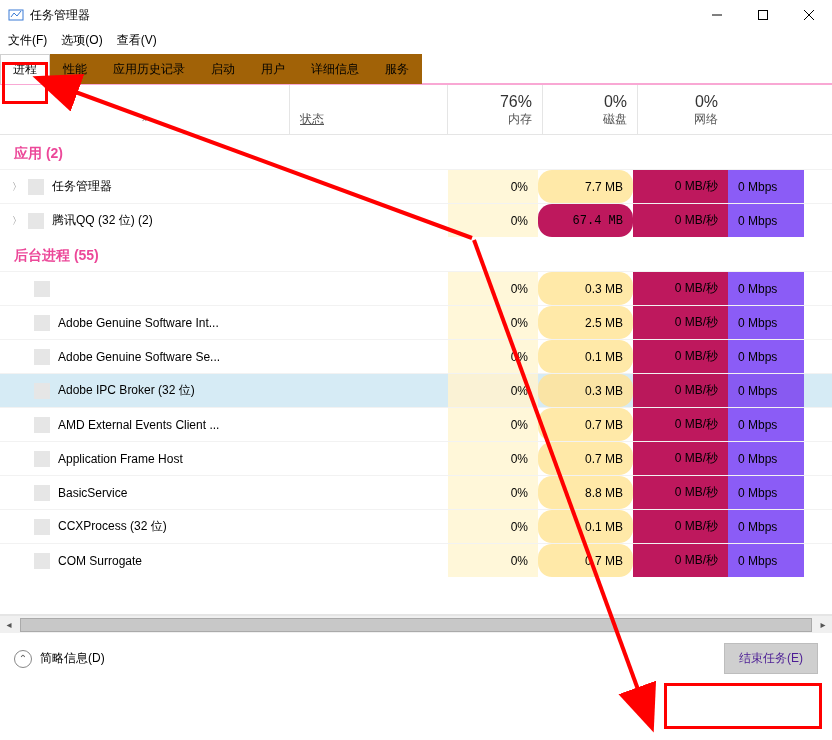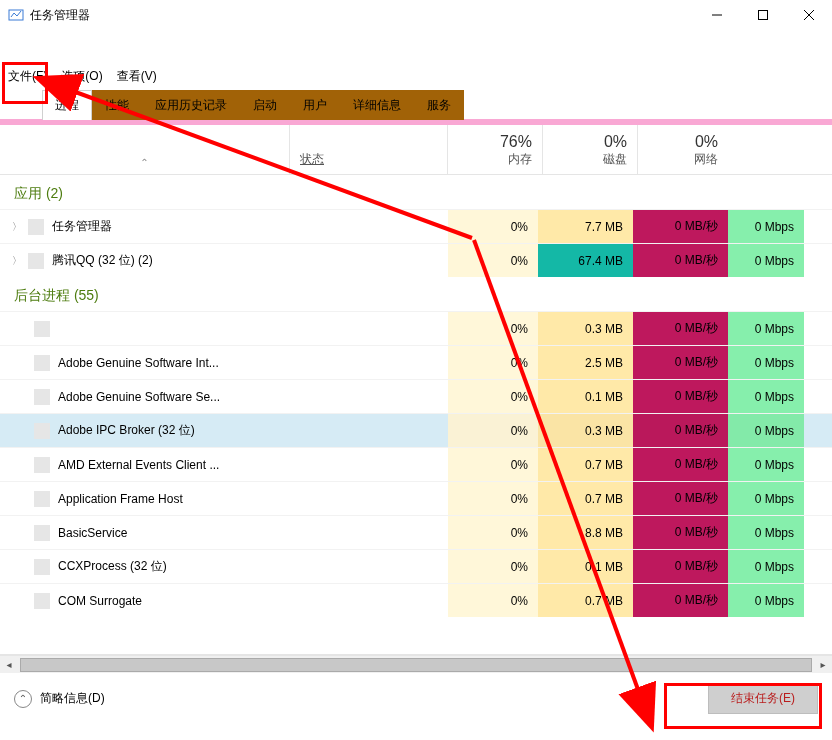--- a/index.html
+++ b/index.html
@@ -27,26 +27,24 @@
 .win-controls .ctrl {
   width: 46px; height: 30px;
   display: flex; align-items: center; justify-content: center;
   font-size: 14px;
 }
 .menubar {
   display: flex;
   padding: 2px 8px 4px 8px;
   gap: 14px;
   font-size: 12px;
-  margin-top: 36px;
 }
 .tabbar {
   display: flex;
-  border-bottom: 6px solid #f9a8d4;
-  padding-left: 42px;
+  border-bottom: 2px solid #f9a8d4;
 }
 .tab {
   padding: 6px 12px;
   border: 1px solid transparent;
   border-bottom: none;
   font-size: 12px;
   position: relative;
   top: 1px;
   background: #a16207;
 }
@@ -80,41 +78,42 @@
 .hcol .lbl { }
 .tbody {
   height: 480px;
   overflow-y: scroll;
   overflow-x: hidden;
   border-bottom: 1px solid #e5e5e5;
 }
 .group-hdr {
   padding: 10px 14px 6px 14px;
   font-size: 14px;
-  color: #4d7c0f;
+  color: #ec4899;
+  font-weight: bold;
 }
 .row {
   display: flex;
   align-items: center;
   height: 34px;
   border-top: 1px solid #f2f2f2;
 }
 .row .c {
   height: 100%;
   display: flex;
   align-items: center;
   padding: 0 10px;
 }
 .row .c.name { flex: 0 0 290px; }
 .row .c.state { flex: 0 0 158px; }
 .row .c.cpu  { flex: 0 0 90px; justify-content: flex-end; background: #fff7d9; }
-.row .c.mem  { flex: 0 0 95px; justify-content: flex-end; background: #ffe9a8; }
-.row .c.mem.dark { background: #14b8a6; }
+.row .c.mem  { flex: 0 0 95px; justify-content: flex-end; background: #ffe9a8; border-radius: 14px; }
+.row .c.mem.dark { background: #be185d; font-family: Liberation Mono, monospace; }
 .row .c.dsk  { flex: 0 0 95px; justify-content: flex-end; background: #be185d; }
-.row .c.net  { flex: 0 0 76px; justify-content: flex-end; background: #86efac; }
+.row .c.net  { flex: 0 0 76px; justify-content: flex-start; background: #8b5cf6; }
 .row.selected { background: #d6ebf5; }
 .row.selected .c.cpu,
 .row.selected .c.mem,
 .row.selected .c.dsk,
 .row.selected .c.net { filter: brightness(0.98); }
 .expander {
   width: 14px;
   text-align: center;
   color: #666;
   margin-right: 4px;
@@ -157,23 +156,23 @@
 }
 .fewer .circ {
   width: 18px; height: 18px;
   border: 1px solid #888;
   border-radius: 50%;
   display: flex; align-items: center; justify-content: center;
   font-size: 10px;
   color: #555;
 }
 .end-btn {
-  padding: 6px 22px;
+  padding: 6px 14px;
   background: #cfcfcf;
-  color: #b91c1c;
+  color: #4c1d95;
   border: 1px solid #bdbdbd;
   font-size: 12px;
 }
 
 .anno-box {
   position: absolute;
   border: 3px solid #ff0000;
   pointer-events: none;
 }
 .anno-arrow {

